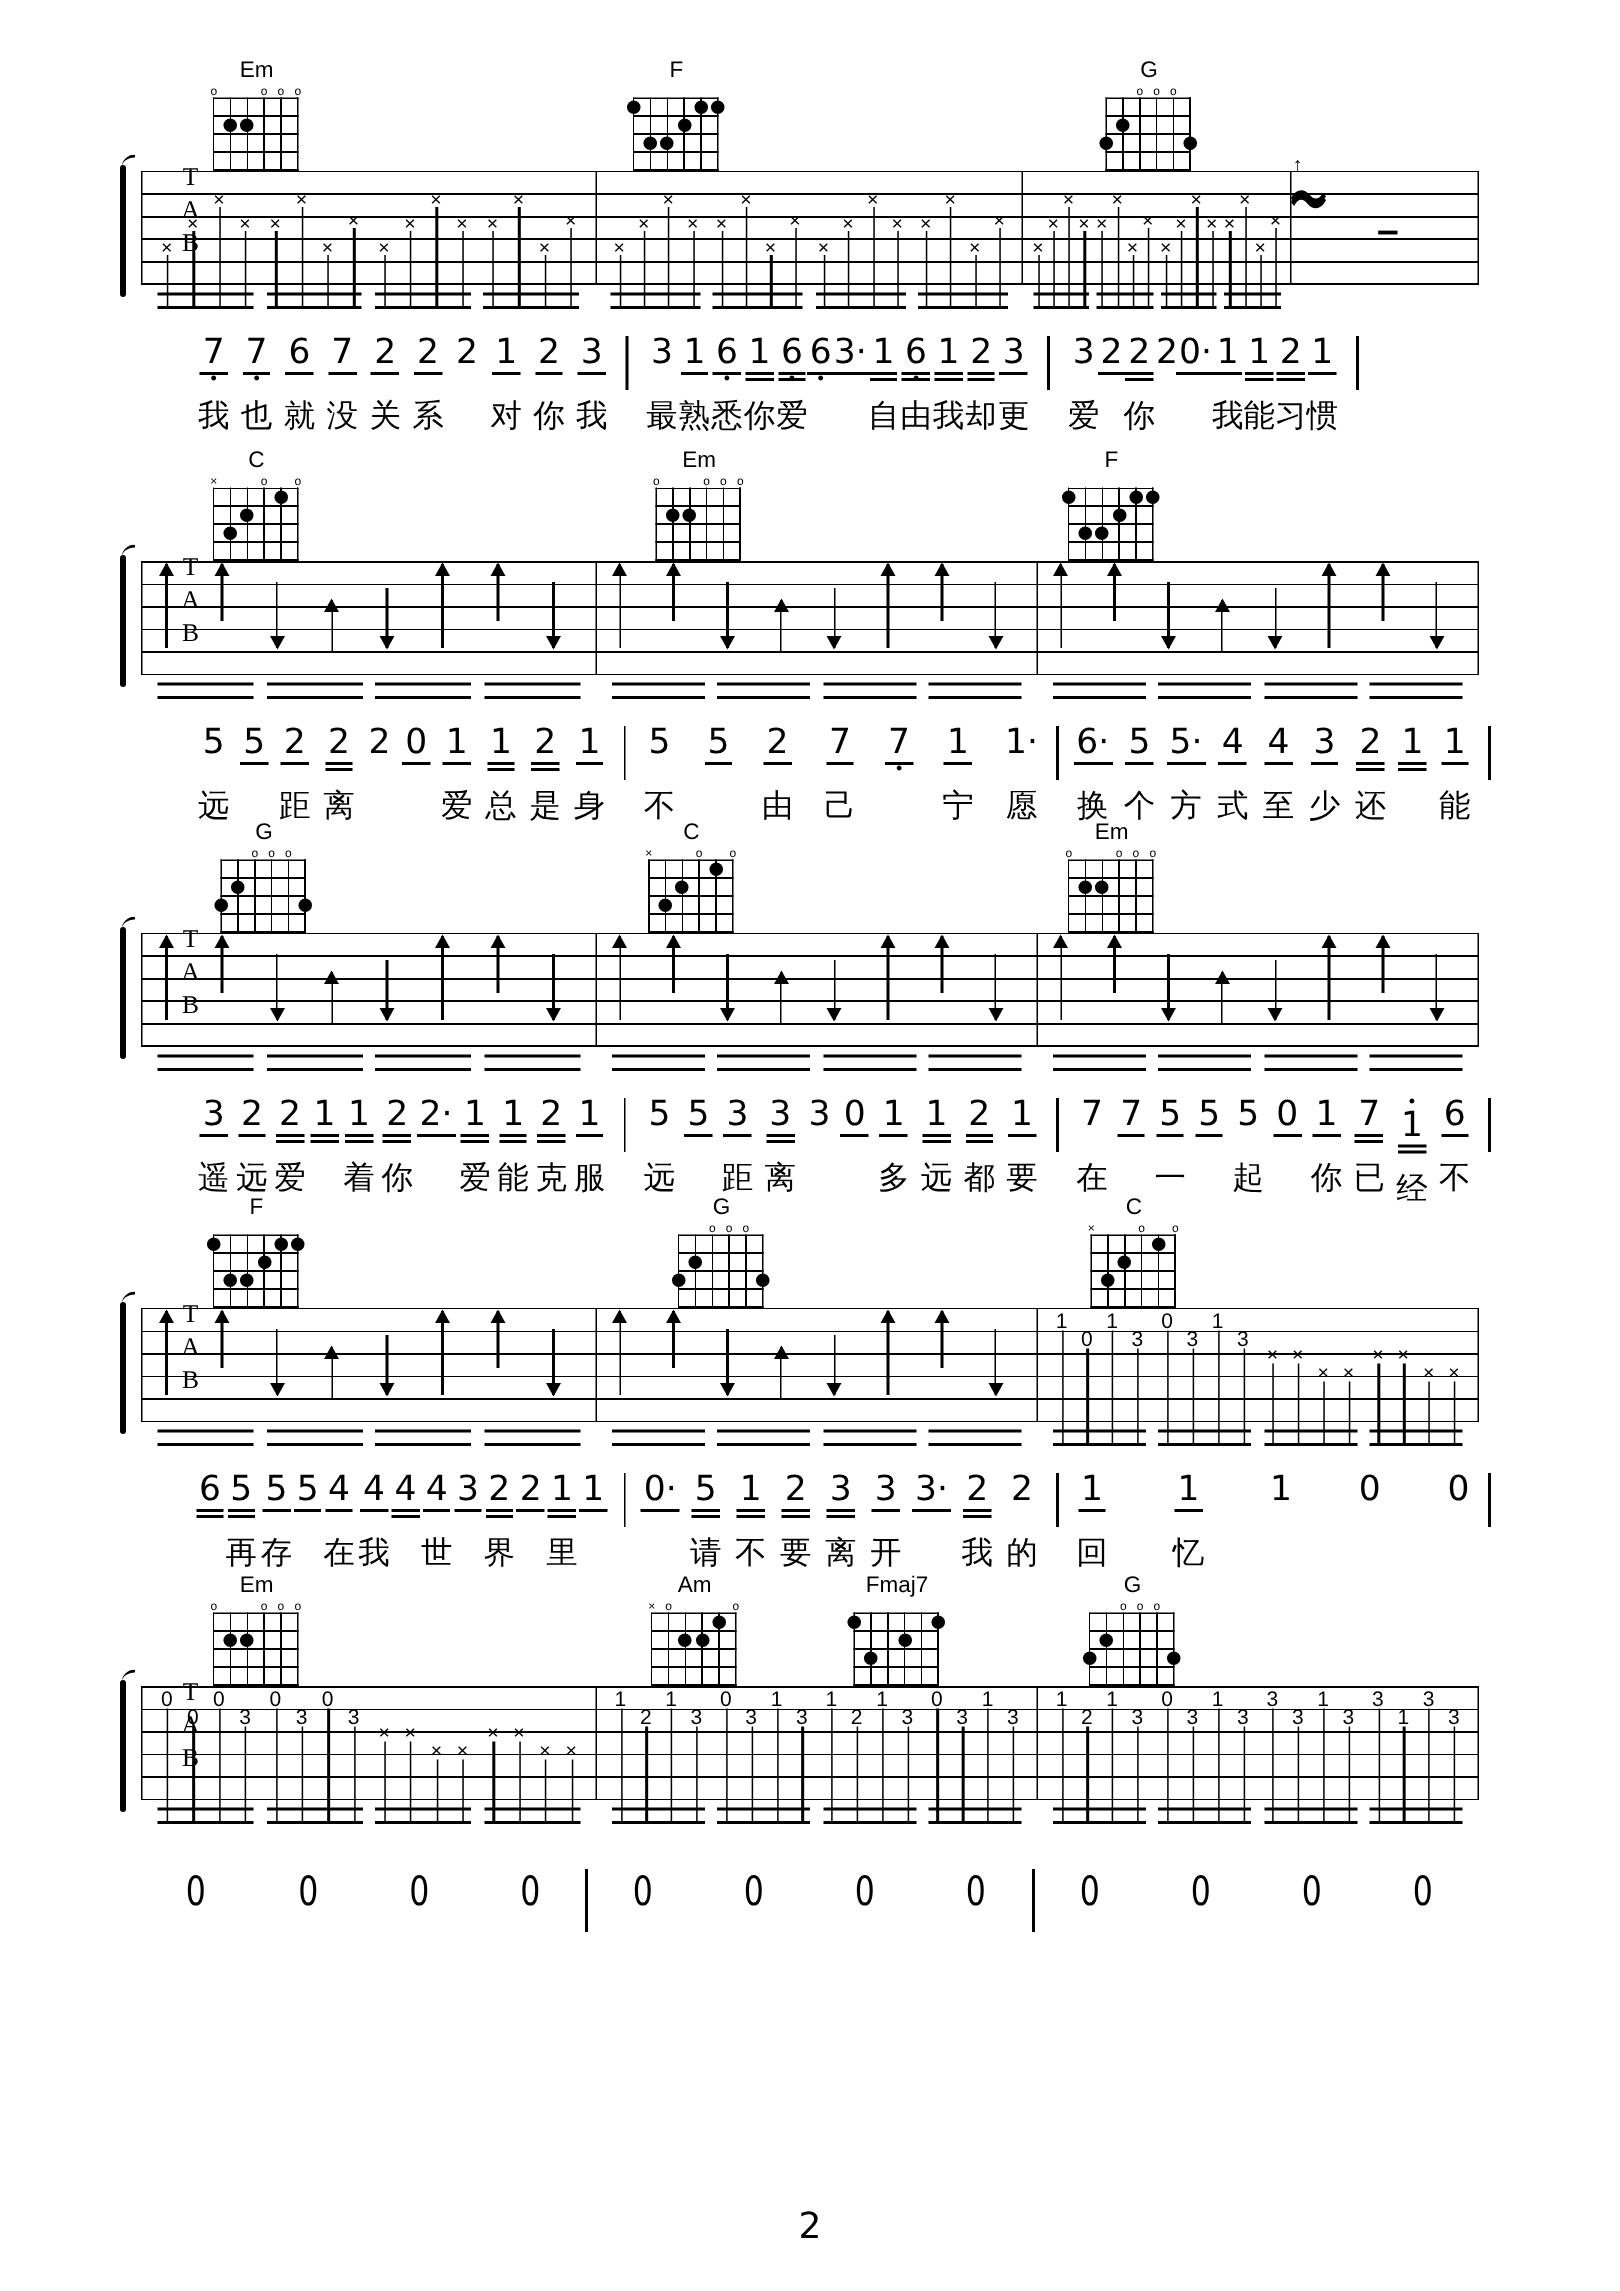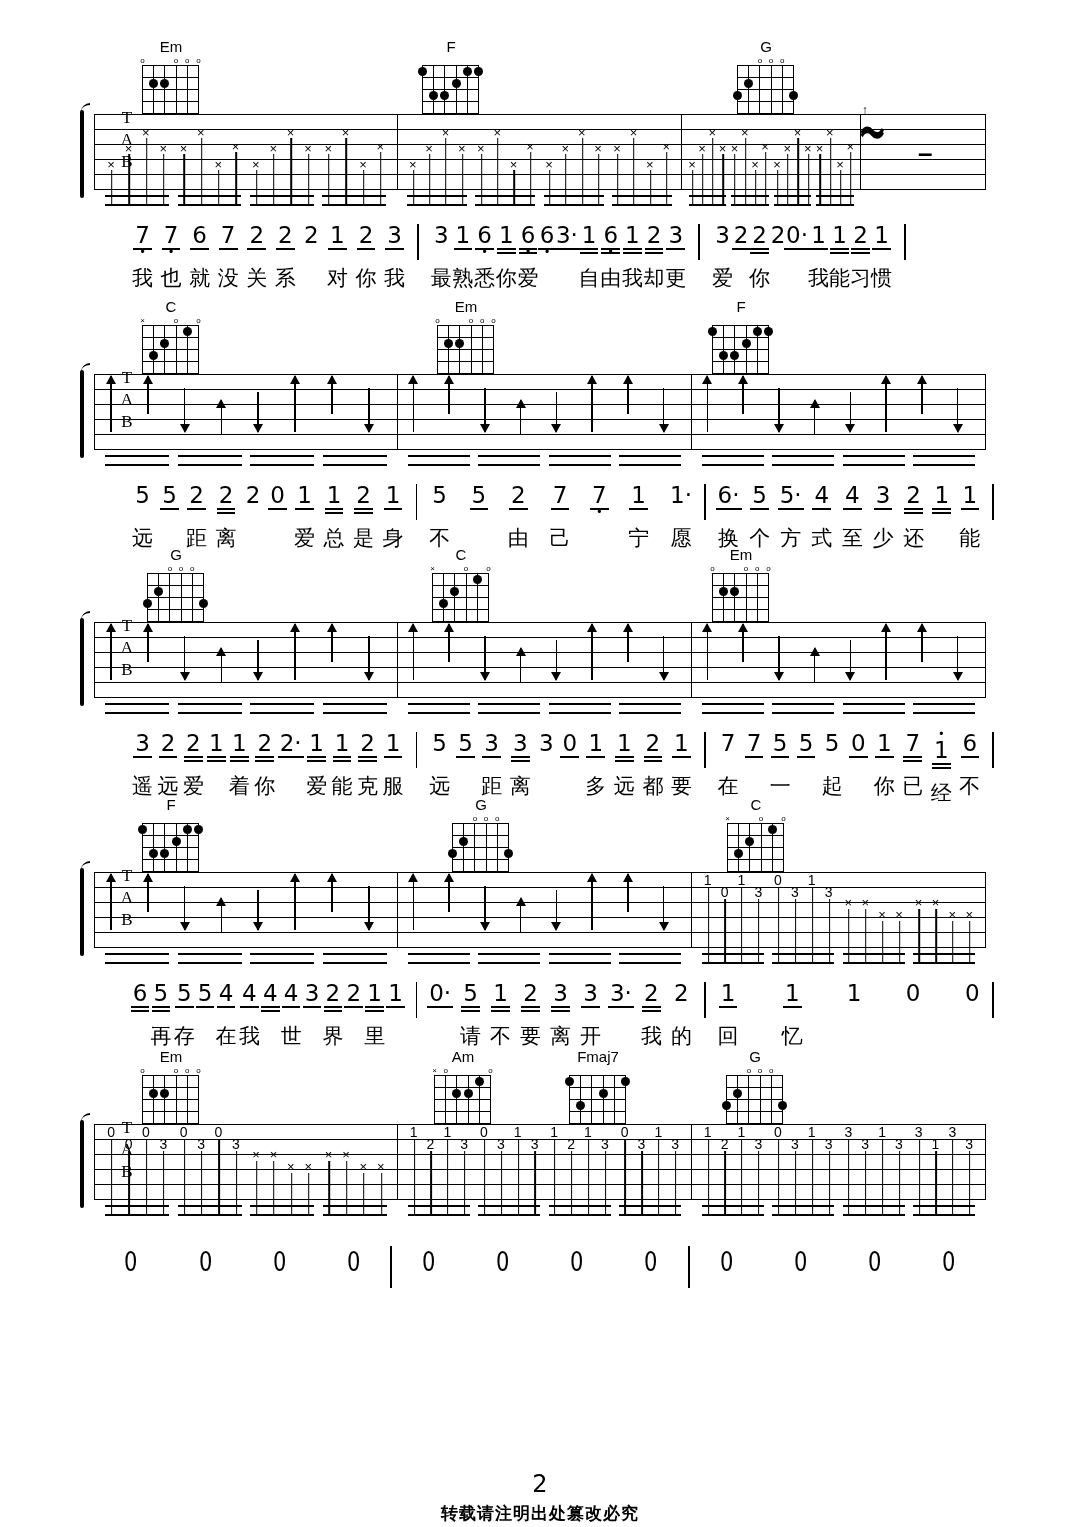--- a/index.html
+++ b/index.html
@@ -1734,14 +1734,13 @@
           <div class="zmeas">
             <span>0</span>
             <span>0</span>
             <span>0</span>
             <span>0</span>
           </div>
         </div>
       </div>
     </div>
   <div class="footer" id="pageno">2</div>
-  <div class="footer" id="notice">转载请注明出处篡改必究</div>
 </div>
 
 </body></html>

